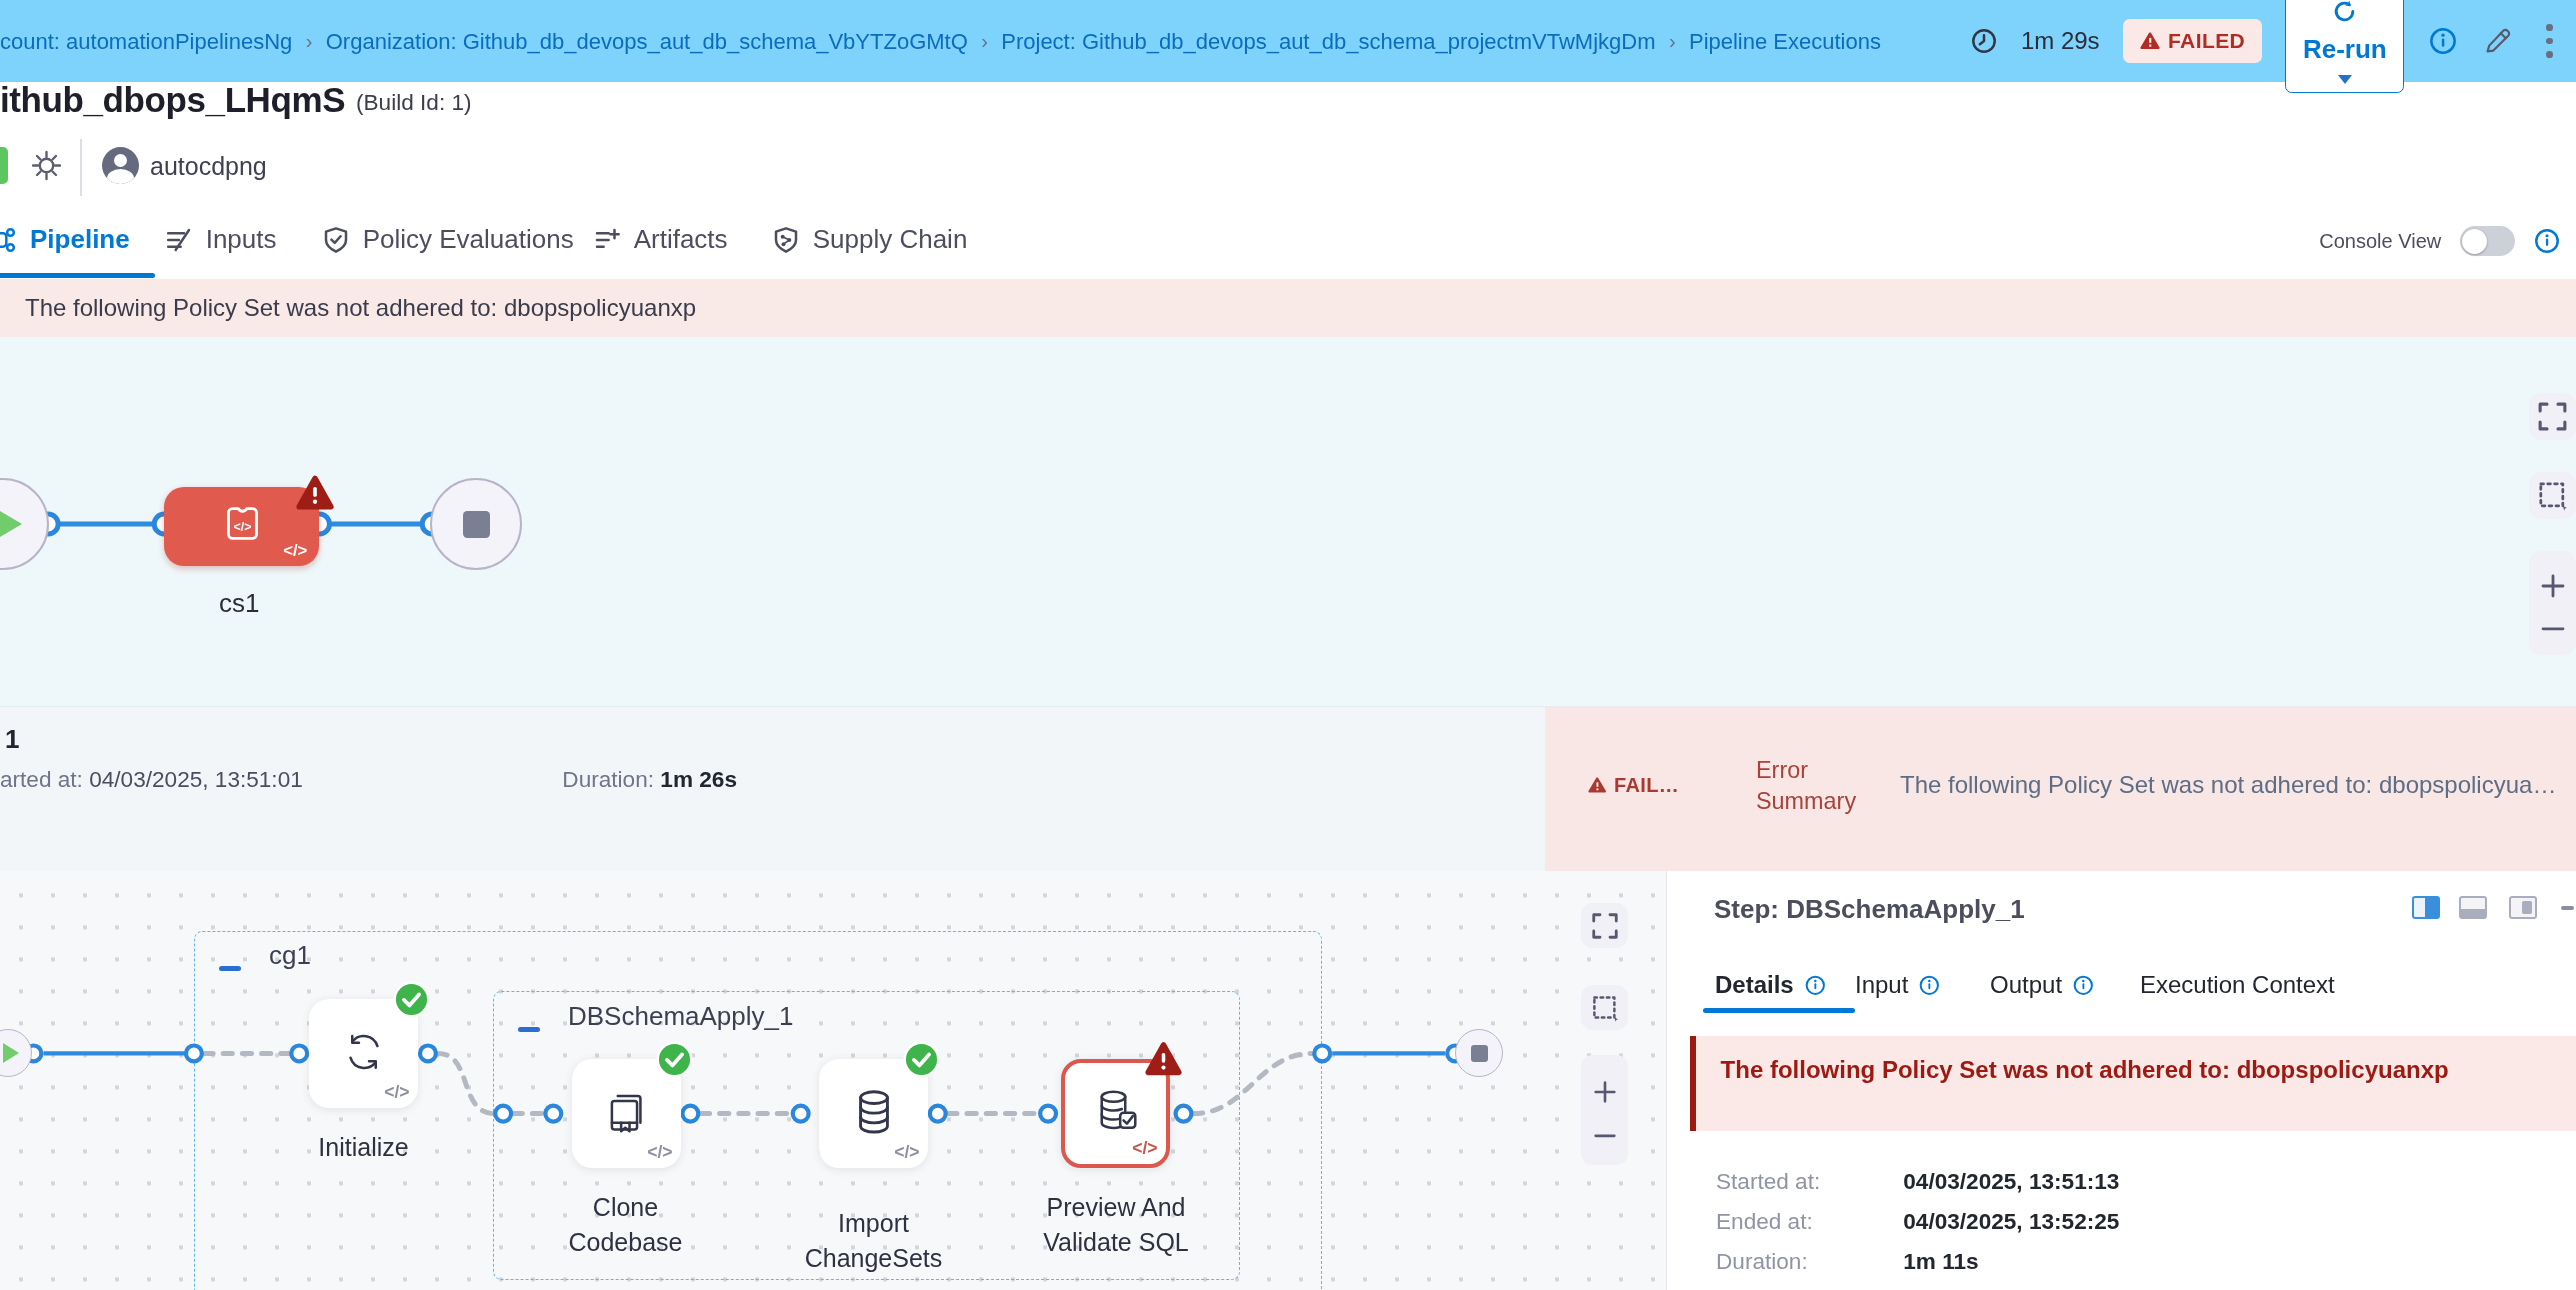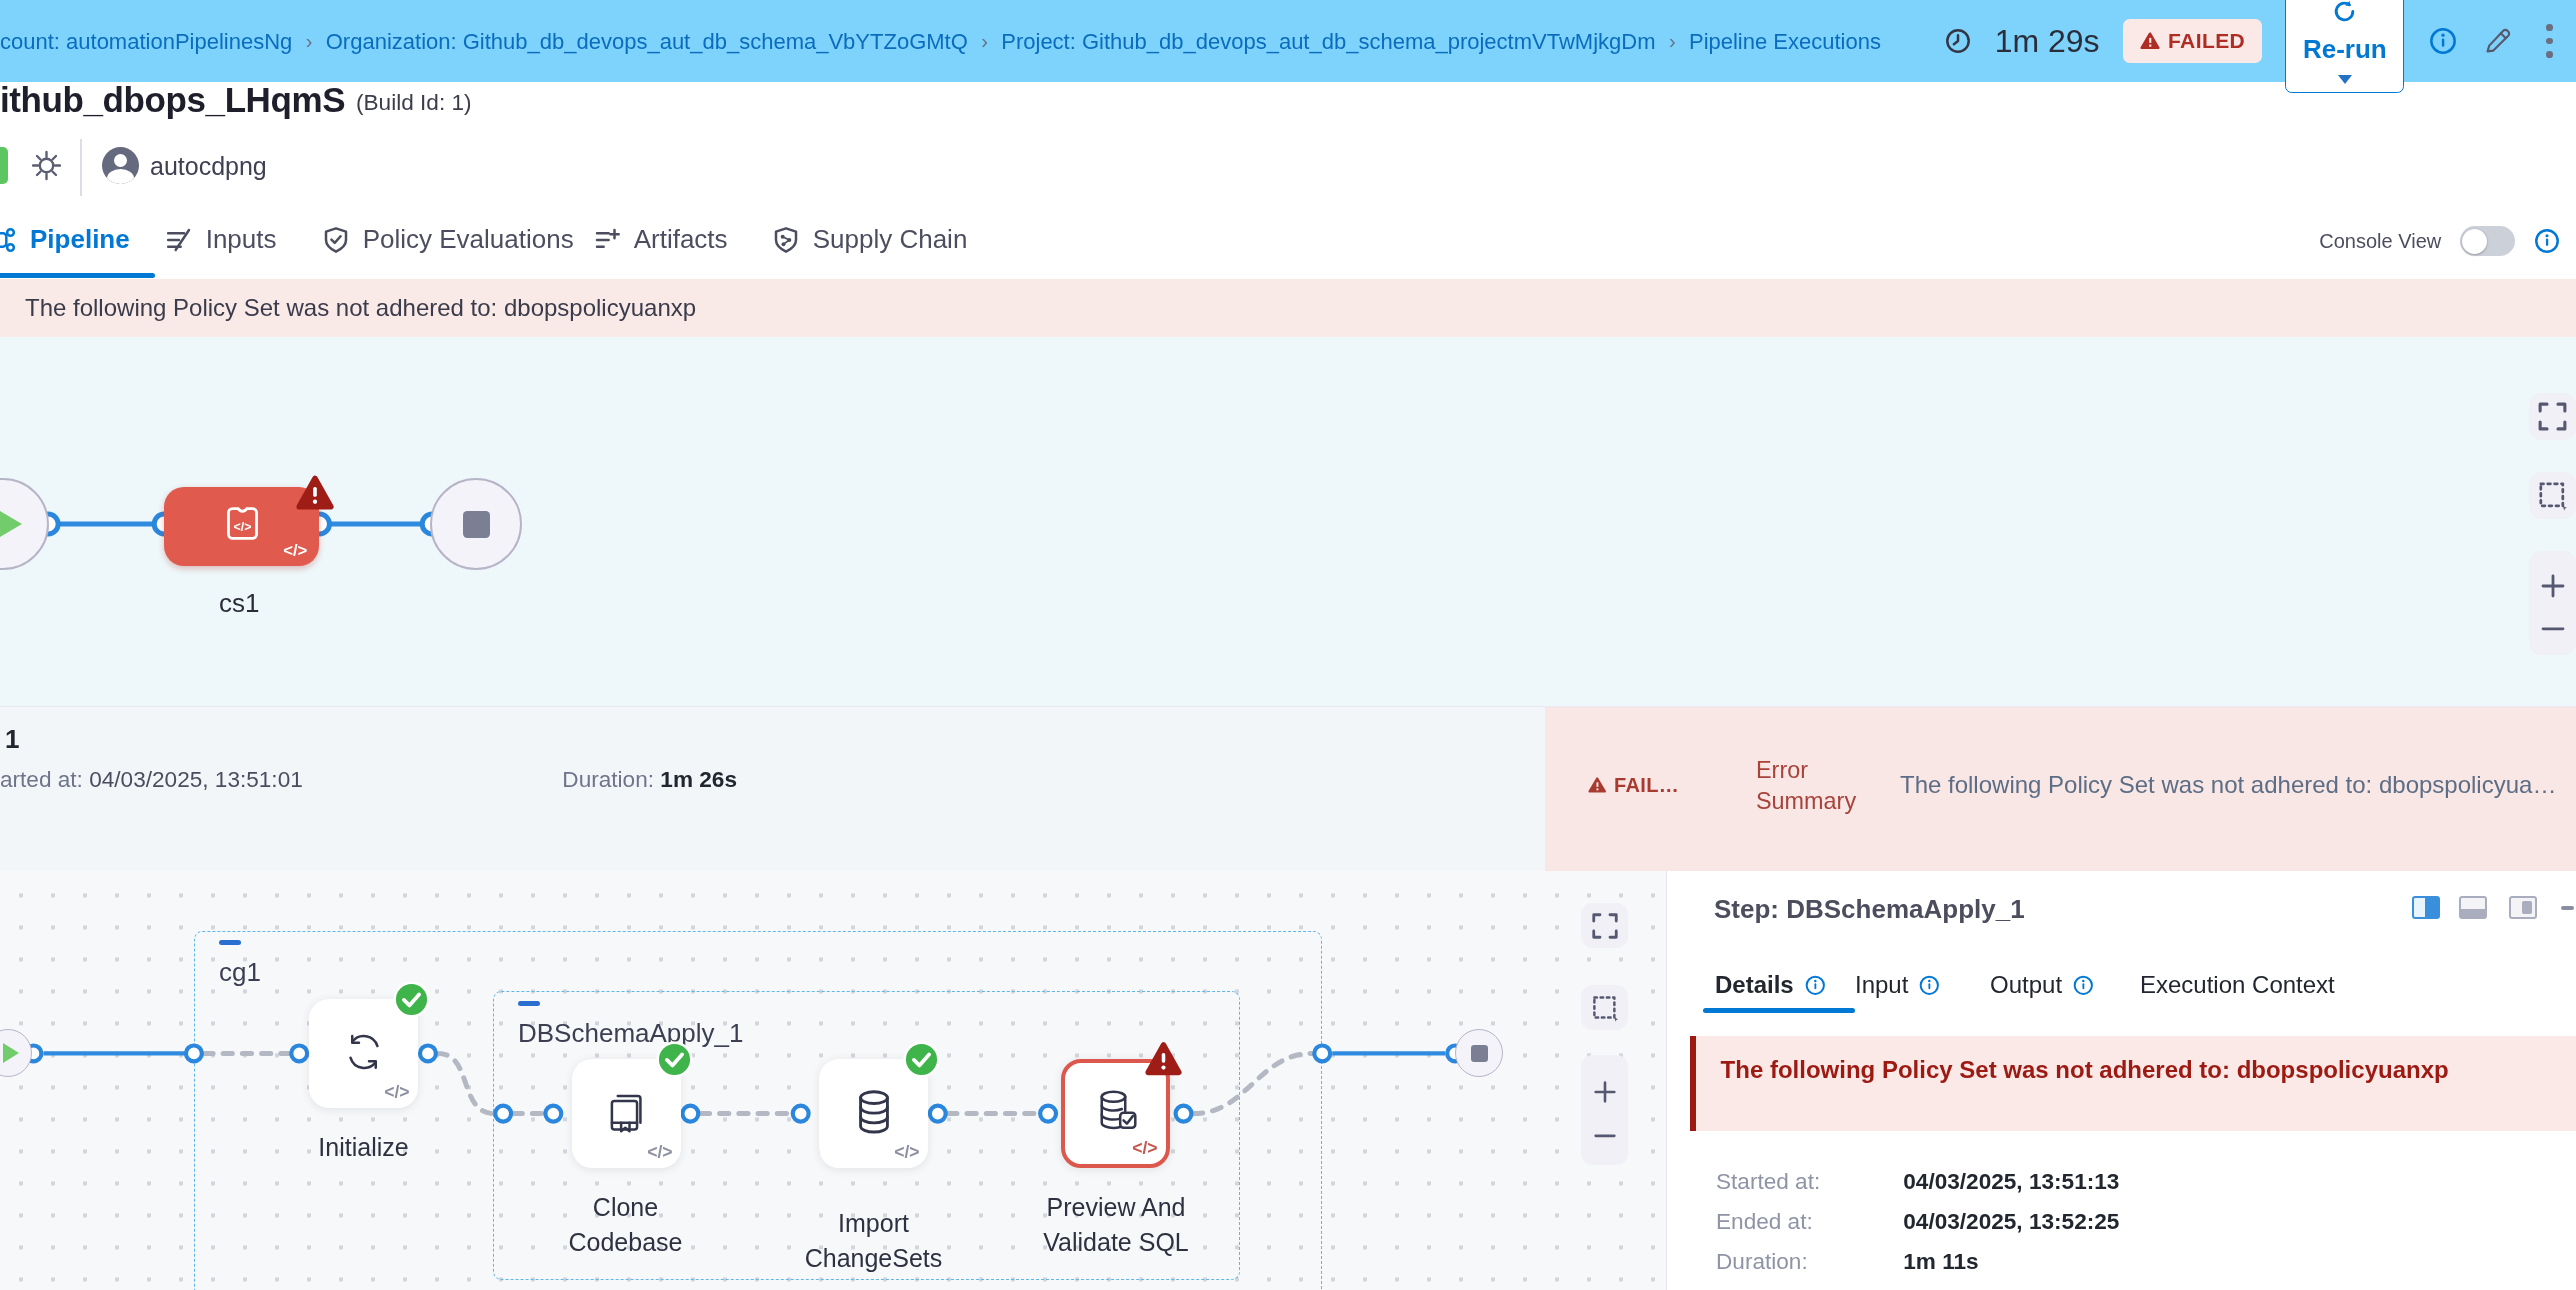--- a/index.html
+++ b/index.html
@@ -6,21 +6,21 @@
   html,body { width:2576px; height:1291px; overflow:hidden; }
   body { position:relative; font-family:"Liberation Sans", sans-serif; background:#ffffff; color:#22272f; }
   .abs { position:absolute; }
 
   
   .topbar { left:0; top:0; width:2576px; height:82px; background:#7dd3fc; }
   .crumbs { left:0; top:27.6px; height:28px; display:flex; align-items:center; gap:13.4px; font-size:22px; color:#0b6cbe; white-space:nowrap; }
   .crumb { color:#0b6cbe; cursor:pointer; }
   .crumb-sep { color:#6b6d85; font-size:20px; }
   .runmeta { top:0; right:15px; height:82px; display:flex; align-items:center; gap:23.4px; }
-  .dur-pill { display:flex; align-items:center; gap:23px; font-size:32px; font-weight:500; color:#2b2d3a; }
+  .dur-pill { display:flex; align-items:center; gap:23px; font-size:24px; font-weight:500; color:#2b2d3a; }
   .failed-badge { display:flex; align-items:center; gap:8.4px; background:#fbe9e7; color:#ae2d24; font-weight:700; font-size:21px; letter-spacing:0.4px; padding:10px 16.7px; border-radius:6.7px; }
   .rerun-btn { display:flex; align-items:center; gap:10px; border:1.7px solid #0278d5; border-radius:6.7px; background:#fff; color:#0278d5; font-weight:700; font-size:26px; padding:8.4px 16.7px; cursor:pointer;flex-direction:column; }
   .caret-down { width:0; height:0; border-left:7.5px solid transparent; border-right:7.5px solid transparent; border-top:9.2px solid #2272c8; }
   .kebab { display:flex; flex-direction:column; gap:6.7px; padding:3.3px 8.4px; cursor:pointer; }
   .kebab i { width:6.7px; height:6.7px; border-radius:50%; background:#6b6e80; }
 
   
   .page-title { left:0; top:80px; font-size:35px; font-weight:700; color:#1e1f2b; letter-spacing:-0.4px; }
   .build-id { left:356px; top:90px; font-size:22.6px; color:#3b3d4a; }
   .green-sliver { left:0; top:147px; width:8.4px; height:37px; background:#5dc660; border-radius:0 5px 5px 0; }
@@ -65,21 +65,21 @@
   .sb-bold { color:#22272f; font-weight:700; }
   .sb-red { left:1545px; top:0; width:1031px; height:165px; background:#f8e7e5; overflow:hidden; }
   .fail-chip { position:absolute; left:43px; top:67px; display:flex; align-items:center; gap:7.5px; color:#a93a30; font-weight:700; font-size:20px; letter-spacing:0.4px; }
   .err-sum { position:absolute; left:211px; top:48px; width:109px; font-size:23.4px; line-height:31px; color:#a8423a; font-weight:500; }
   .err-text { position:absolute; left:355px; top:64px; width:679px; font-size:24px; color:#5c6d85; white-space:nowrap; overflow:hidden; }
 
   
   .exec-graph { left:0; top:871px; width:1695px; height:420px; background:#f7f8fa; overflow:hidden;
     background-image:radial-gradient(#d2d5db 2.1px, transparent 2.3px); background-size:32px 32px; background-position:5px 8.4px; }
   .dash-box { position:absolute; border:1.7px dashed #5fb6e9; border-radius:8.4px; }
-  .dash-label { position:absolute; display:flex; align-items:flex-start; gap:12px; font-size:26px; color:#3c3f52;flex-direction:column; }
+  .dash-label { position:absolute; display:flex; align-items:flex-end; gap:28px; font-size:26px; color:#3c3f52; }
   .minus-chip { width:22px; height:5px; border-radius:2.5px; background:#2a6fd0; }
   .step-card { position:absolute; width:109px; height:109px; background:#fff; border-radius:20px; box-shadow:0 1.7px 8.4px rgba(40,45,60,.10); cursor:pointer; }
   .step-card.error { border:4.2px solid #dd584c; }
   .card-code { position:absolute; right:8.4px; bottom:5px; font-size:17.6px; font-weight:700; color:#8d90a0; }
   .card-code.red { color:#c4584e; }
   .card-icon { position:absolute; left:50%; top:50%; transform:translate(-50%,-54%); color:#33364a; }
   .check-badge, .err-badge { position:absolute; width:37px; height:37px; }
   .step-label { position:absolute; font-size:25px; line-height:35px; color:#2e3140; text-align:center; }
   .exec-circle { position:absolute; width:48px; height:48px; border-radius:50%; background:#f4f3f9; border:1.7px solid #b7b4c7; }
   .exec-play { position:absolute; width:0; height:0; border-top:10px solid transparent; border-bottom:10px solid transparent; border-left:16px solid #72cc6c; }

